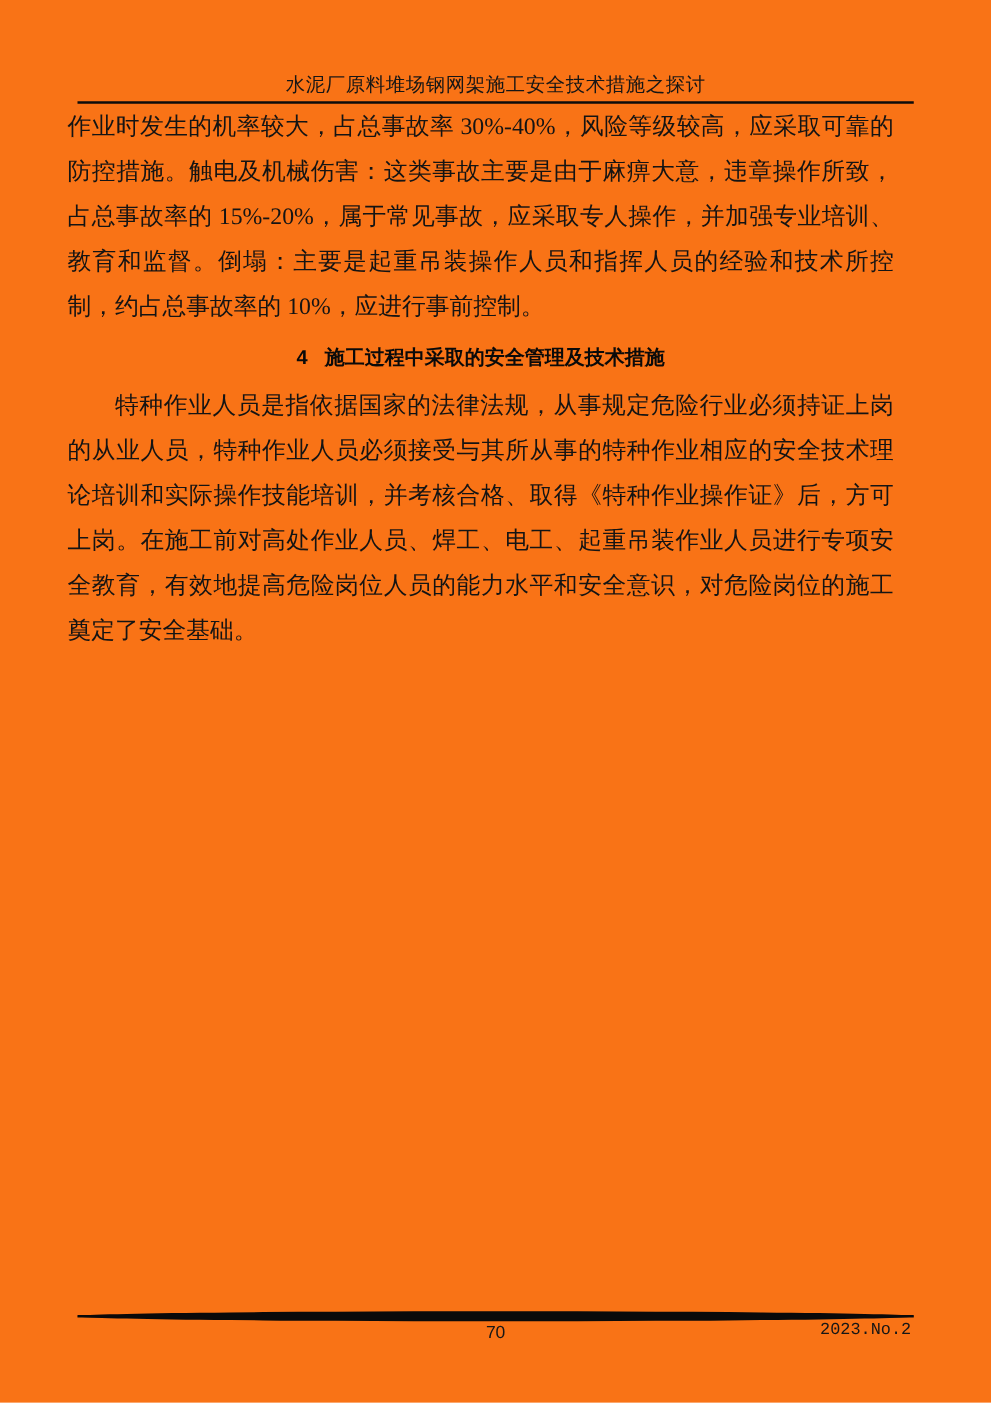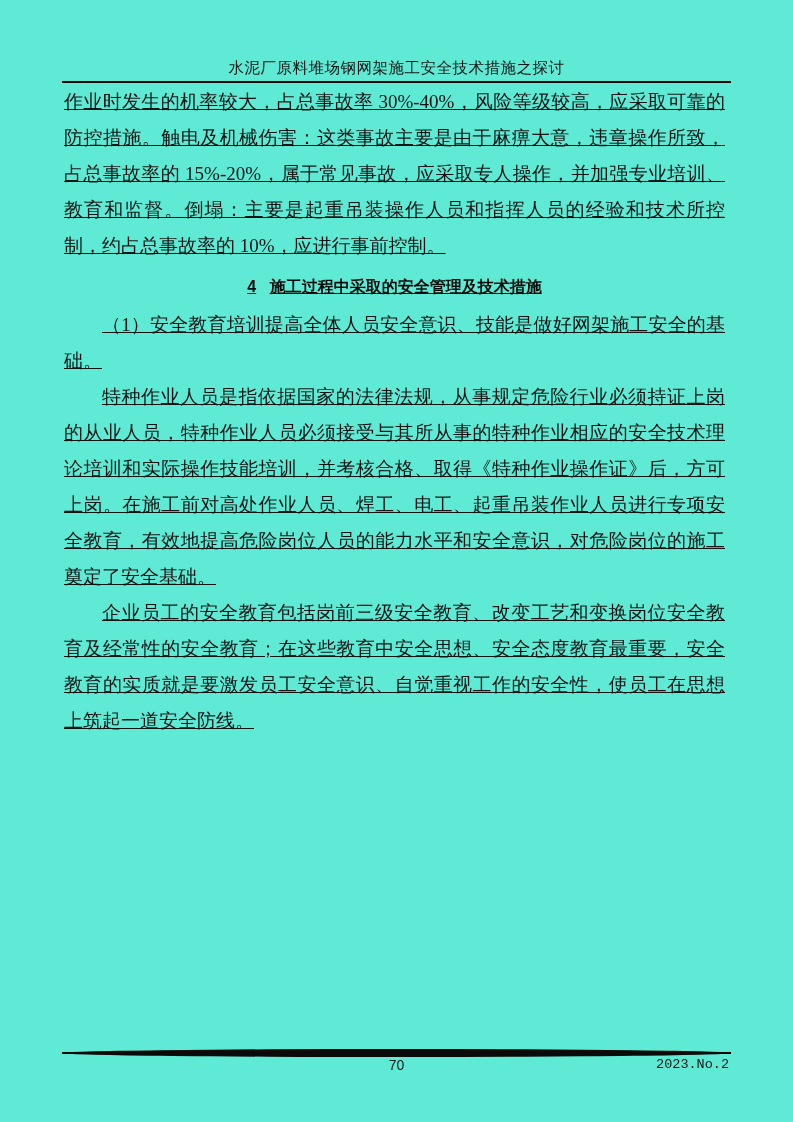--- a/index.html
+++ b/index.html
@@ -8,21 +8,21 @@
     width: 793px;
     height: 1122px;
     position: relative;
     font-family: "Liberation Serif", "DejaVu Serif", serif;
     color: #111111;
     overflow: hidden;
   }
   .page {
     position: absolute;
     inset: 0;
-    background: #5eead4;
+    background: #f97316;
   }
   
   .running-head {
     position: absolute;
     top: 58px;
     left: 66px;
     width: 661px;
     text-align: center;
     font-size: 15.5px;
     letter-spacing: 0.5px;
@@ -33,28 +33,27 @@
     top: 81px;
     left: 62px;
     width: 669px;
     height: 0;
     border-top: 2px solid #0c0c0c;
   }
   
   .body-col {
     position: absolute;
     top: 84px;
-    left: 64px;
+    left: 54px;
     width: 661px;
     font-size: 19px;
     line-height: 36px;
     text-align: justify;
     text-justify: inter-ideograph;
     color: #141414;
-    text-decoration: underline;
   }
   .para { text-indent: 2em; }
   .para.no-indent { text-indent: 0; }
   .section-heading {
     font-family: "Liberation Sans", "DejaVu Sans", sans-serif;
     font-weight: bold;
     font-size: 16px;
     line-height: 37px;
     margin: 4px 0 2px 0;
     text-indent: 0;
@@ -117,26 +116,24 @@
 
   <div class="body-col">
 
     <p class="para no-indent">作业时发生的机率较大，占总事故率 30%-40%，风险等级较高，应采取可靠的防控措施。触电及机械伤害：这类事故主要是由于麻痹大意，违章操作所致，占总事故率的 15%-20%，属于常见事故，应采取专人操作，并加强专业培训、教育和监督。倒塌：主要是起重吊装操作人员和指挥人员的经验和技术所控制，约占总事故率的 10%，应进行事前控制。</p>
 
     <h2 class="section-heading">
       <span class="num">4</span><span>施工过程中采取的安全管理及技术措施</span>
     </h2>
 
 
-    <p class="para">（1）安全教育培训提高全体人员安全意识、技能是做好网架施工安全的基础。</p>
 
 
     <p class="para">特种作业人员是指依据国家的法律法规，从事规定危险行业必须持证上岗的从业人员，特种作业人员必须接受与其所从事的特种作业相应的安全技术理论培训和实际操作技能培训，并考核合格、取得《特种作业操作证》后，方可上岗。在施工前对高处作业人员、焊工、电工、起重吊装作业人员进行专项安全教育，有效地提高危险岗位人员的能力水平和安全意识，对危险岗位的施工奠定了安全基础。</p>
 
-    <p class="para">企业员工的安全教育包括岗前三级安全教育、改变工艺和变换岗位安全教育及经常性的安全教育；在这些教育中安全思想、安全态度教育最重要，安全教育的实质就是要激发员工安全意识、自觉重视工作的安全性，使员工在思想上筑起一道安全防线。</p>
 
   </div>
 
   <div class="footer-bar-wrap">
     <div class="footer-bar-line"></div>
     <div class="footer-bar-lens"></div>
   </div>
 
   <div class="footer-page-number">70</div>
 

